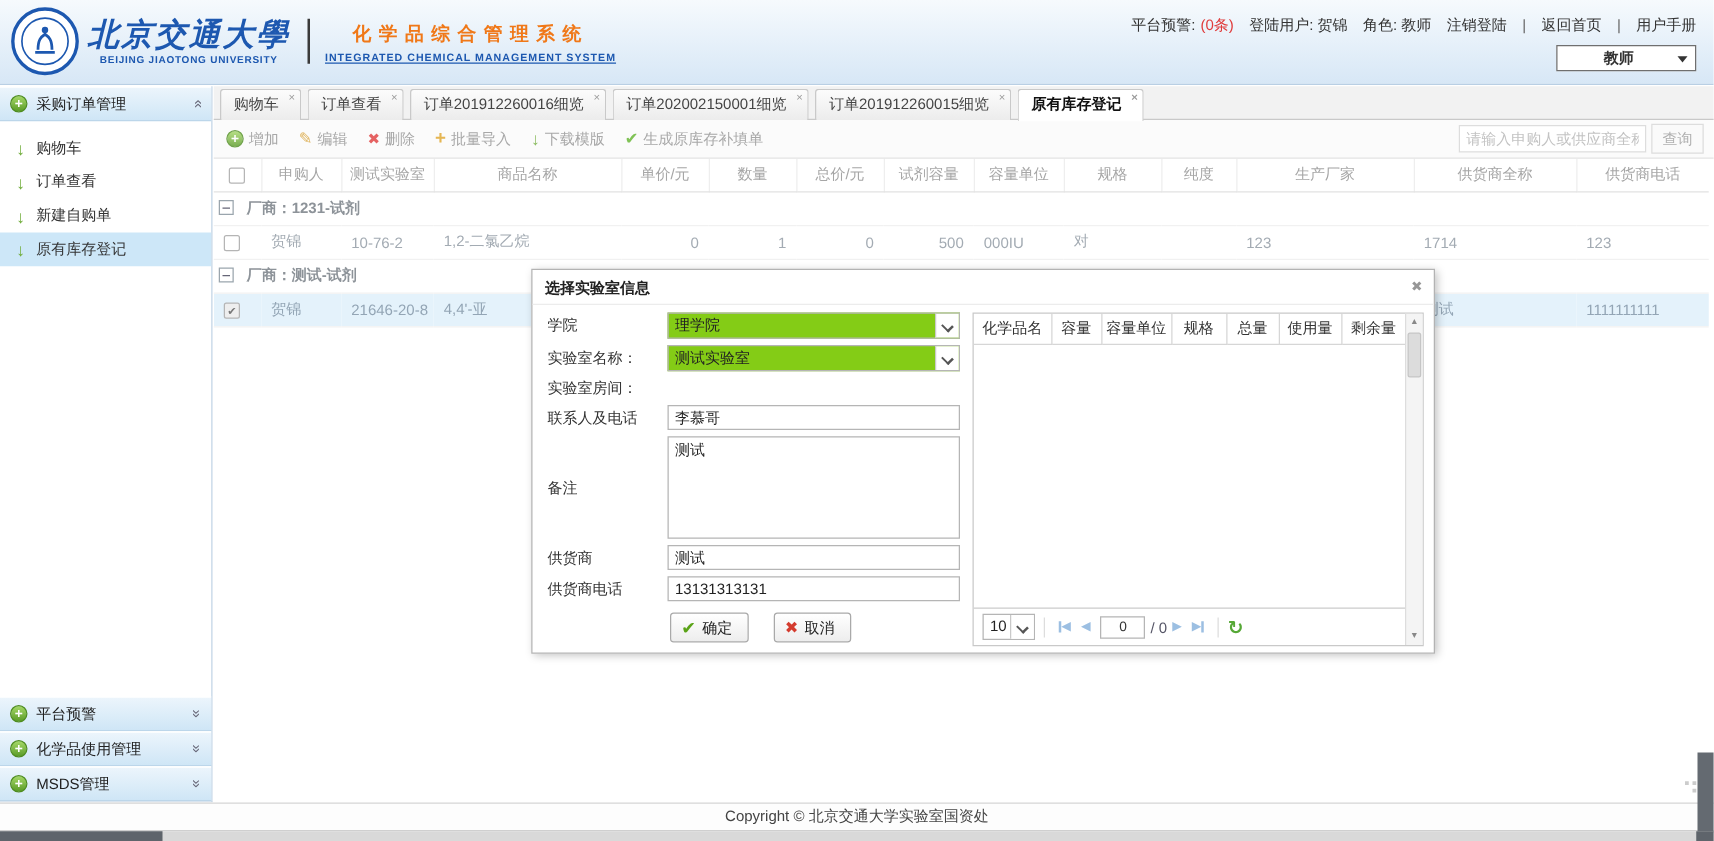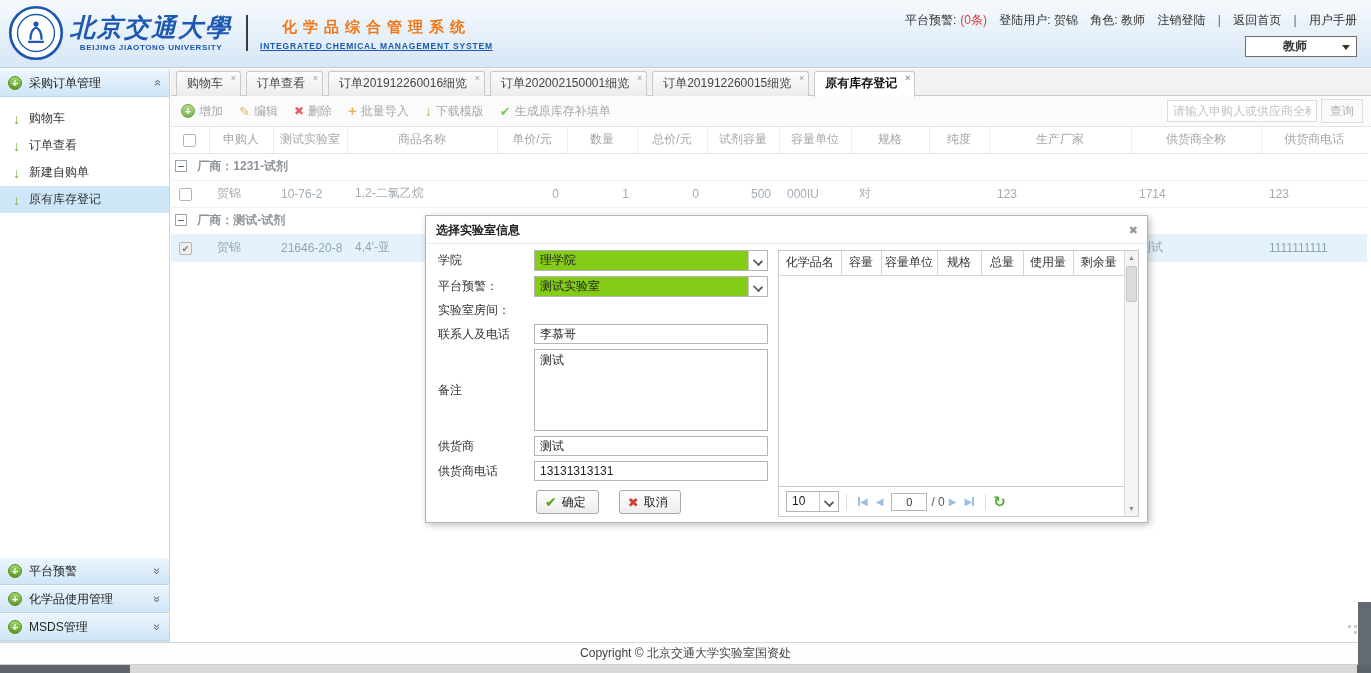--- a/index.html
+++ b/index.html
@@ -110,21 +110,21 @@
   .ic-ok { color:#5aa317; font-weight:bold; font-size:14px; }
   .ic-cancel { color:#d43c2f; font-weight:bold; font-size:13px; }
   
   .dlg-right { position:absolute; left:352px; top:34px; width:361px; height:267px; border:1px solid #c9c9c9; background:#fff; }
   .chem-table { border-collapse:collapse; table-layout:fixed; width:346px; }
   .chem-table th { border:1px solid #d6d6d6; border-top:none; height:24px; font-weight:normal;
     color:#333; padding:0 2px; overflow:hidden; white-space:nowrap; }
   .chem-table th:first-child { border-left:none; }
   .chem-pager { position:absolute; left:0; right:14px; bottom:0; height:30px; border-top:1px solid #ccc;
     display:flex; align-items:center; padding:0 7px; color:#556; }
-  .psize { width:53px; height:21px; border:1px solid #b5b5b5; display:flex; background:#fff; cursor:pointer; }
+  .psize { width:42px; height:21px; border:1px solid #b5b5b5; display:flex; background:#fff; cursor:pointer; }
   .psize .combo-text { line-height:19px; }
   .psep { width:1px; height:16px; background:#ddd; margin:0 7px; flex:0 0 1px; }
   .pbtn { color:#9cbfe2; font-size:10px; margin:0 4px; display:flex; align-items:center; cursor:default; }
   .pbtn .bar { width:2px; height:9px; background:#9cbfe2; display:inline-block; }
   .pnum { width:36px; height:18px; border:1px solid #b5b5b5; text-align:center; font:inherit;
     font-size:11px; color:#333; margin:0 4px; }
   .prefresh { color:#56a836; font-size:15px; font-weight:bold; cursor:pointer; }
   .chem-scrollbar { position:absolute; right:0; top:0; bottom:0; width:14px;
     border-left:1px solid #ddd; background:#f4f4f4; }
   .sb-arrow { position:absolute; left:0; right:0; height:14px; text-align:center;
@@ -369,21 +369,21 @@
 
   <div class="dlg-form">
     <div class="frow">
       <label>学院</label>
       <div class="combo">
         <span class="combo-text">理学院</span>
         <span class="combo-arrow"></span>
       </div>
     </div>
     <div class="frow">
-      <label>平台预警：</label>
+      <label>实验室名称：</label>
       <div class="combo">
         <span class="combo-text">测试实验室</span>
         <span class="combo-arrow"></span>
       </div>
     </div>
     <div class="frow">
       <label>实验室房间：</label>
     </div>
     <div class="frow">
       <label>联系人及电话</label>

